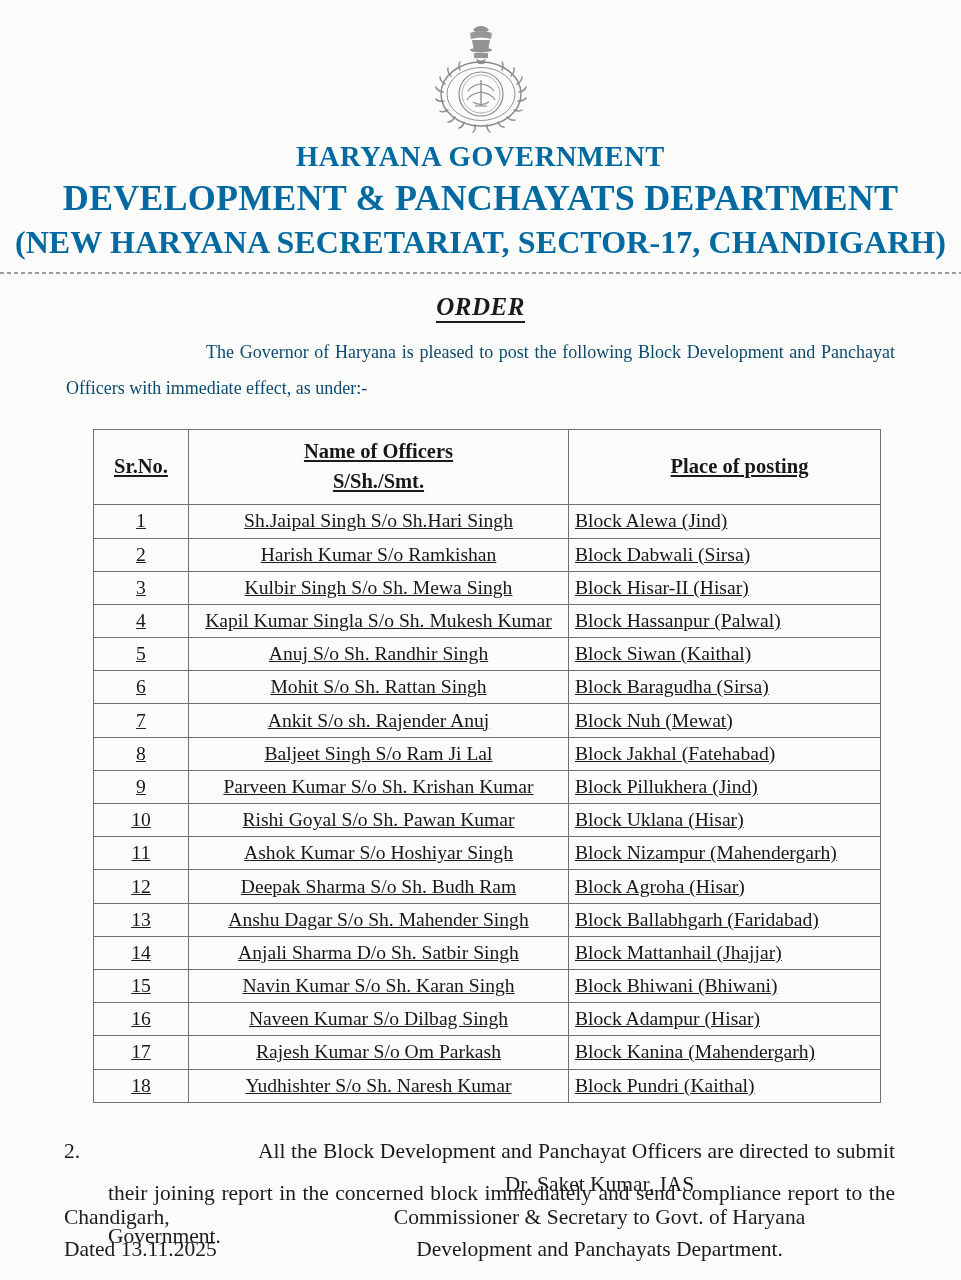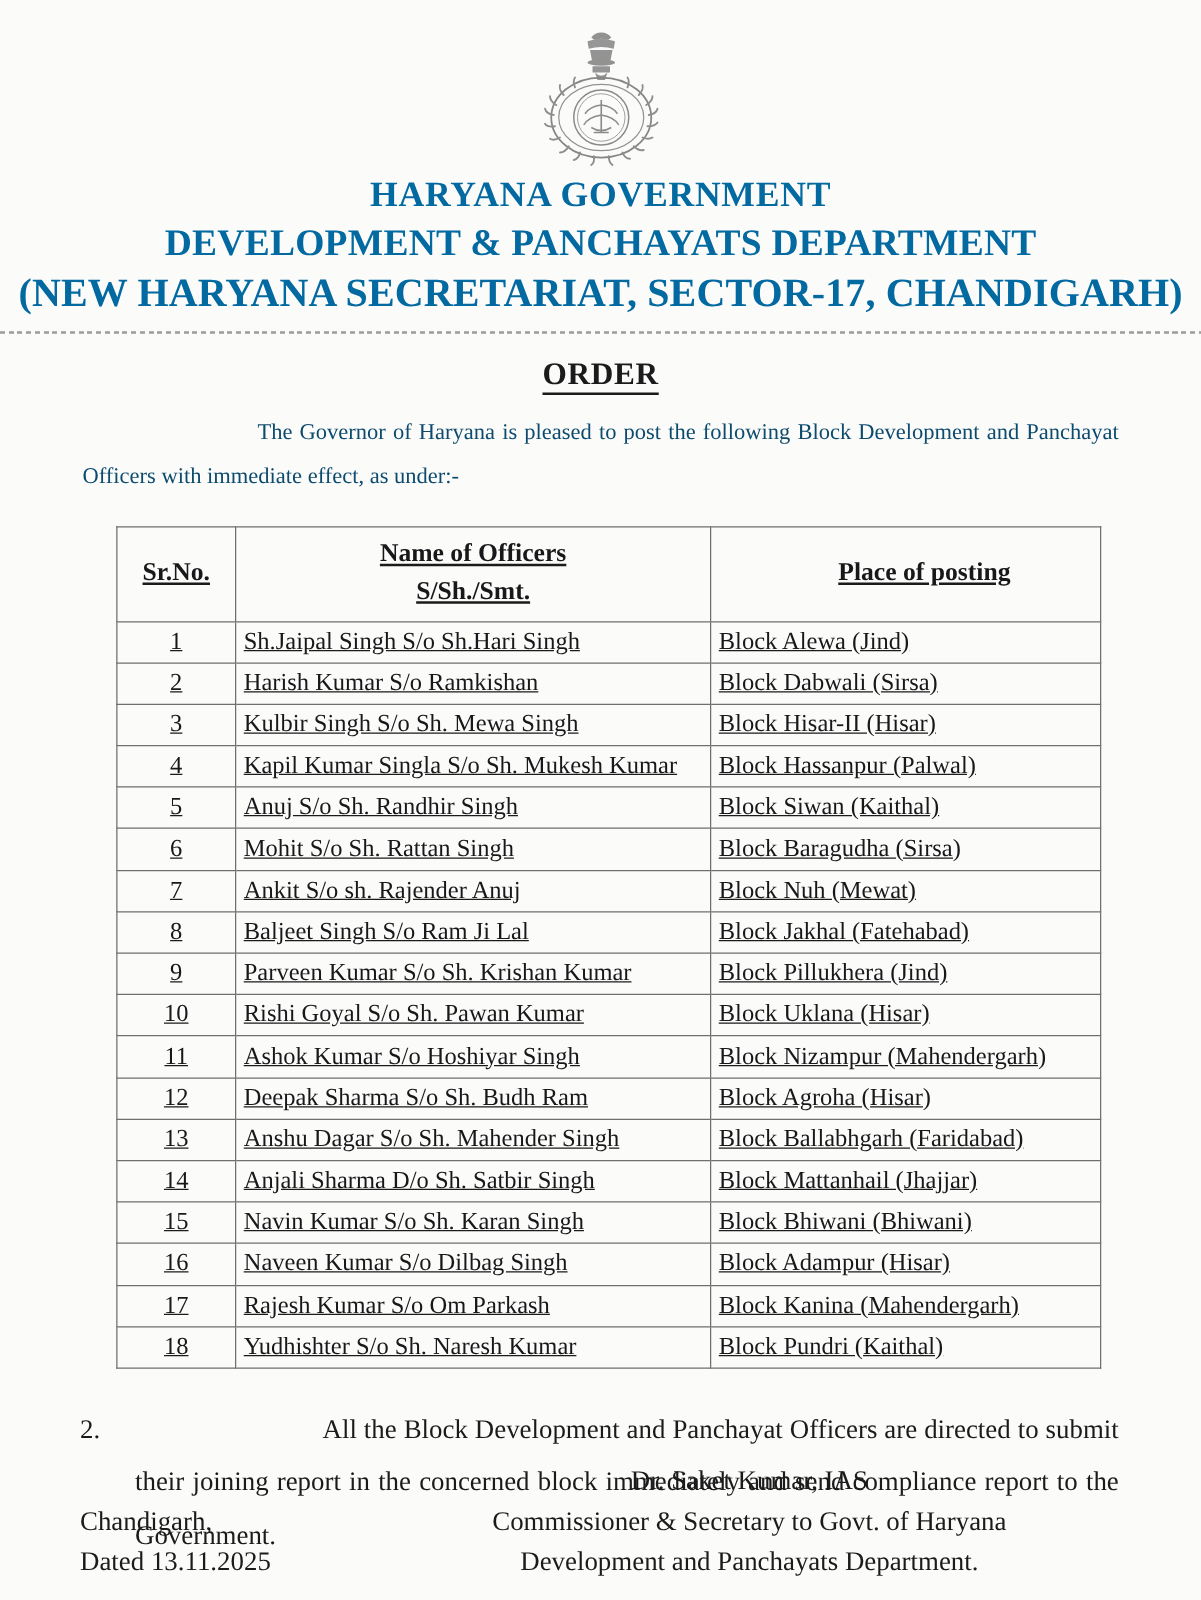--- a/index.html
+++ b/index.html
@@ -40,39 +40,40 @@
     text-align: center;
     margin-top: 4px;
     letter-spacing: 0.2px;
   }
   .header .line {
     font-weight: bold;
     line-height: 1.30;
     color: #0369a1;
   }
   .header .l1 { font-size: 28.5px; letter-spacing: 0.6px; }
-  .header .l2 { font-size: 30px; letter-spacing: 0.2px; }
+  .header .l2 { font-size: 36px; letter-spacing: 0.2px; }
   .header .l3 { font-size: 32px; letter-spacing: 0.1px; }
 
   .rule {
     margin: 9px 0 0 0;
     height: 2px;
     width: 100%;
     background-image: repeating-linear-gradient(
         to right, #8b8b8b 0 4px, rgba(0,0,0,0) 4px 7px);
     opacity: 0.85;
   }
 
   
   .order-title {
     text-align: center;
     font-size: 25px;
     font-weight: bold;
     margin-top: 19px;
     letter-spacing: 0.5px;
+    font-style: italic;
   }
   .order-title span {
     border-bottom: 2.4px solid #1b1b1b;
     padding-bottom: 1px;
   }
 
   
   .para {
     font-size: 18px;
     line-height: 1.98;
@@ -117,21 +118,21 @@
   table.officers th.th-place { font-weight: bold; padding-left: 36px; }
   col.c-sr    { width: 95px; }
   col.c-name  { width: 380px; }
   col.c-place { width: 312px; }
 
   td.sr {
     text-align: center;
     font-size: 20px;
   }
   td.name {
-    text-align: left;
+    text-align: center;
     padding-left: 9px;
     white-space: nowrap;
   }
   td.place {
     text-align: left;
     padding-left: 9px;
     white-space: nowrap;
   }
   tr.row td { height: 28.2px; }
 

